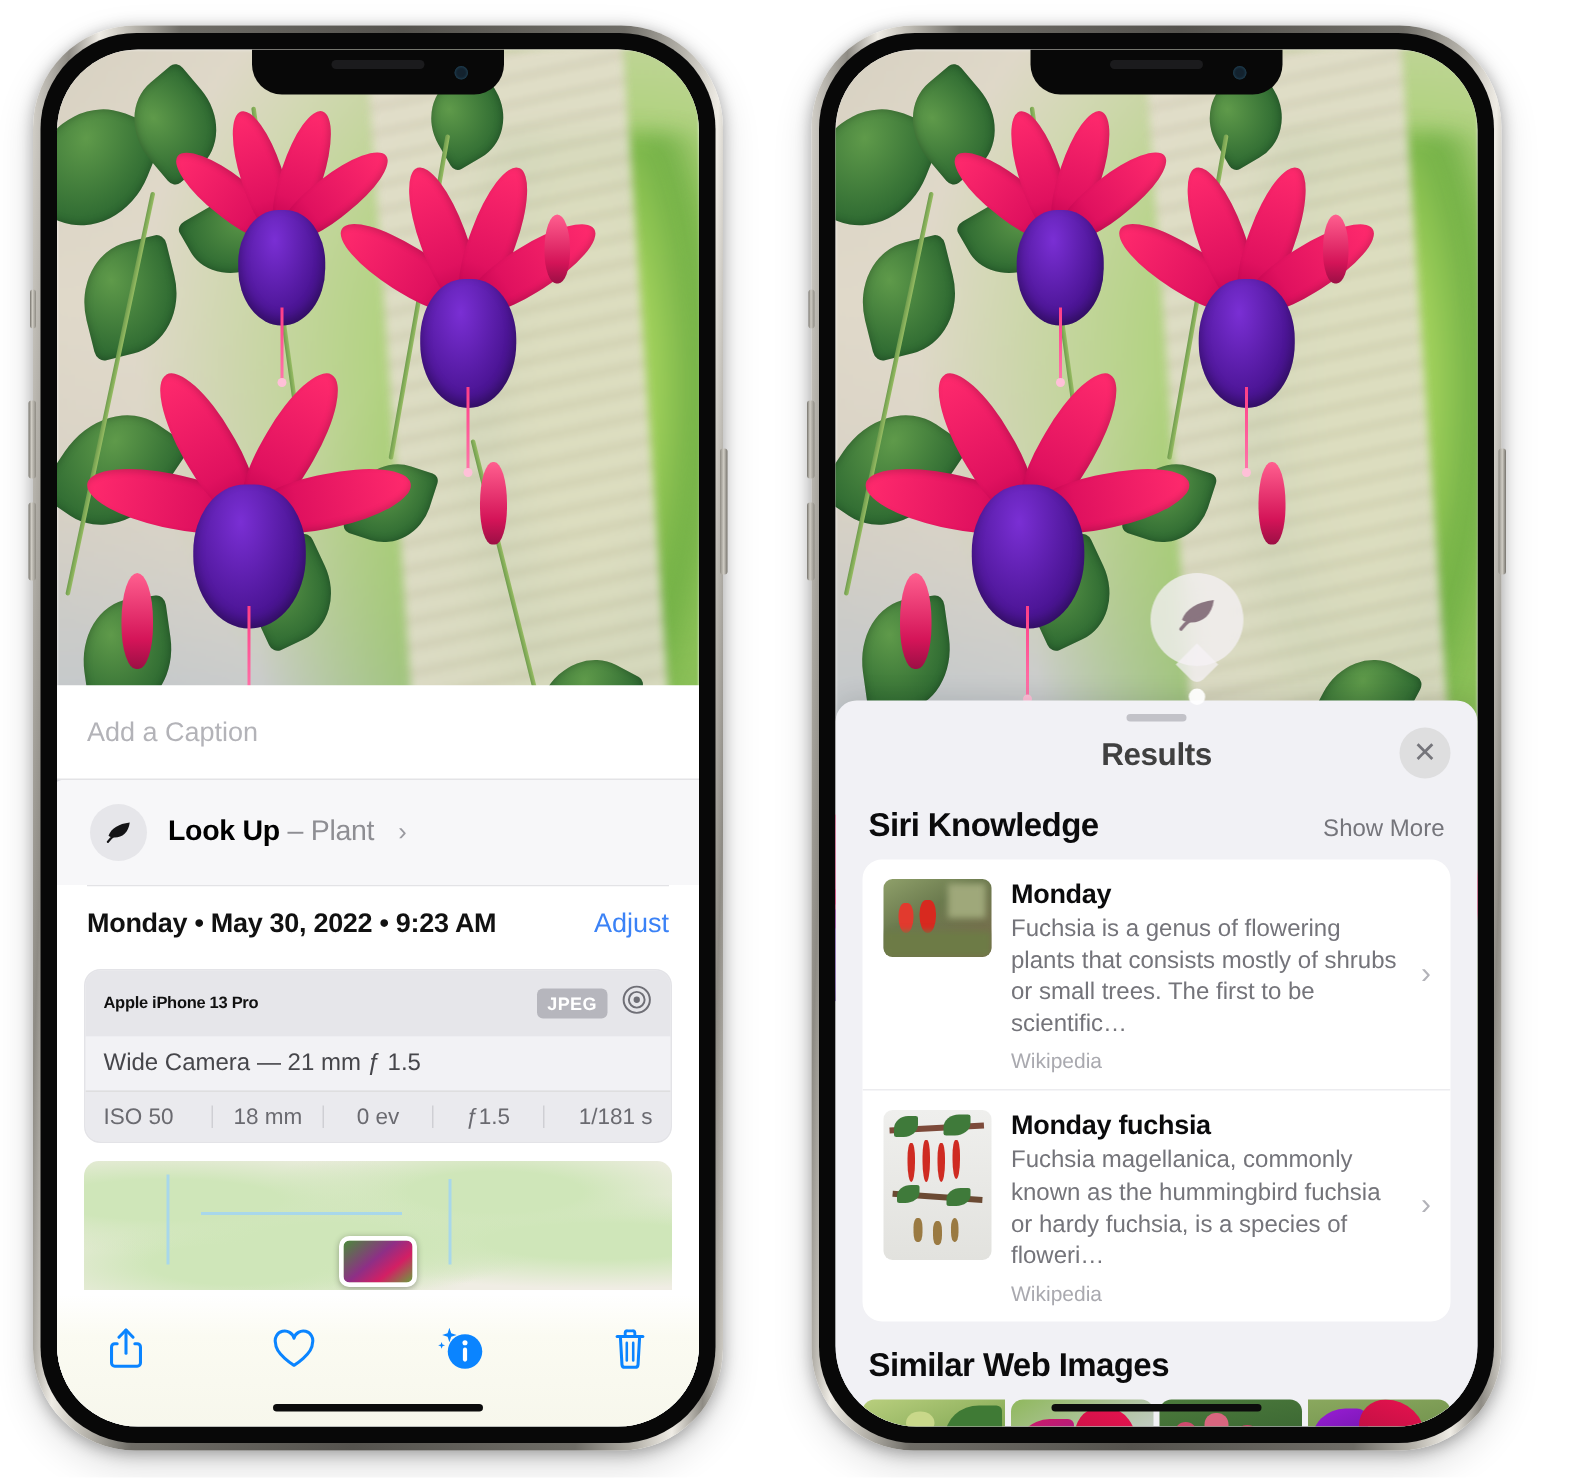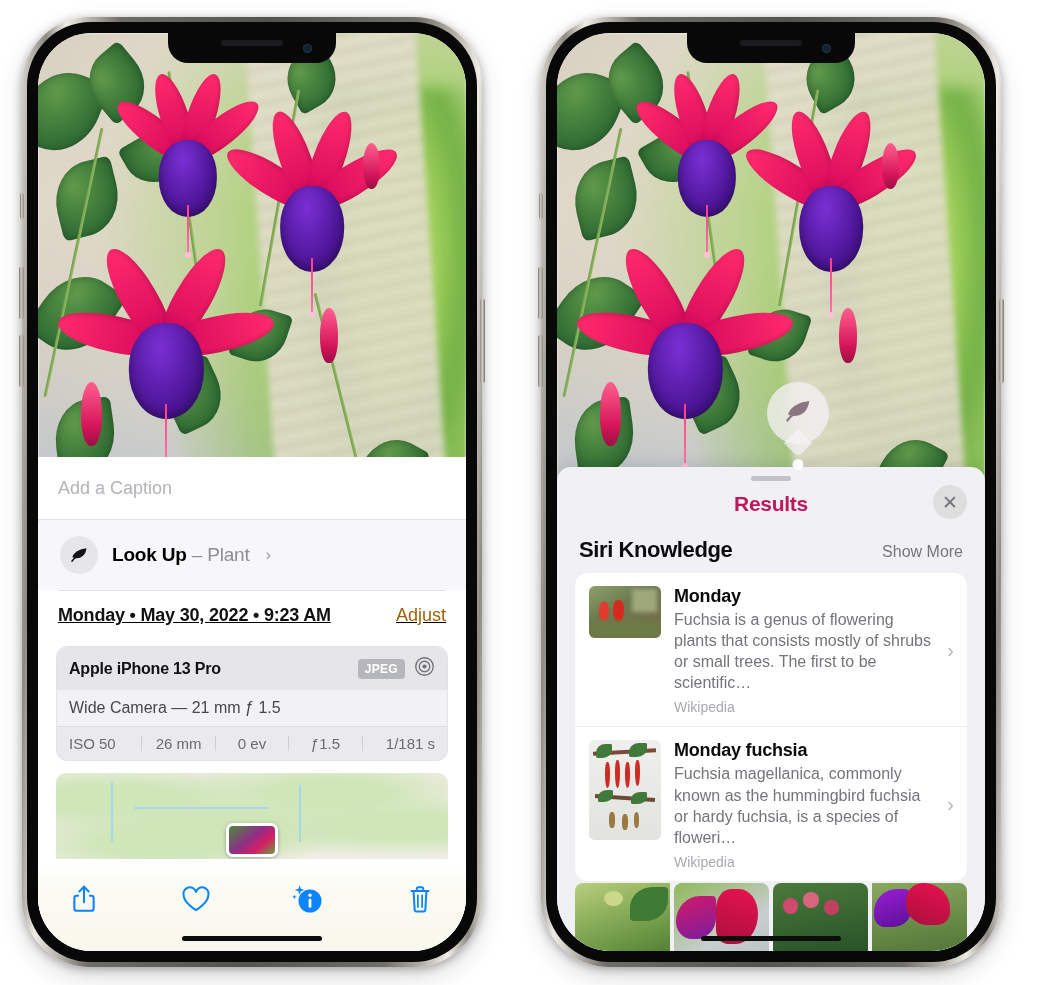--- a/index.html
+++ b/index.html
@@ -174,36 +174,36 @@
   }
   .lu-circle {
     width:38px; height:38px; border-radius:50%; background:#e6e6ea;
     display:flex; align-items:center; justify-content:center; position:relative; flex:none;
   }
   .lu-spark { position:absolute; left:-12px; top:-8px; color:#dcdce2; font-size:19px; line-height:1; }
   .lu-text { font-size:19px; color:#000; font-weight:700; letter-spacing:-.2px; }
   .lu-text .sub { font-weight:400; color:#8e8e93; }
   .lu-chev { color:#9a9aa0; font-size:17px; margin-left:2px; }
 
-  .meta-block { padding: 14px 20px 8px; background:#fff;text-decoration:underline; }
+  .meta-block { padding: 14px 20px 8px; background:#fff; }
   .meta-line1 { display:flex; align-items:baseline; justify-content:space-between; }
   .meta-date { font-size:18px; font-weight:700; color:#111; letter-spacing:-.2px; }
-  .meta-adjust { font-size:18px; color:#a16207; }
+  .meta-adjust { font-size:18px; color:#3b82f6; }
   .meta-line2 { display:flex; align-items:center; gap:9px; margin-top:7px; }
   .meta-file { font-size:17px; color:#3c3c40; }
 
   .cam-card {
     margin: 12px 18px 0; border-radius:11px; overflow:hidden;
     background:#f0f0f3; border:1px solid #e3e3e7;
   }
   .cam-head {
     display:flex; align-items:center; justify-content:space-between;
     padding: 9px 12px; background:#e6e6ea;
   }
-  .cam-model { font-size:16px; font-weight:700; color:#111; letter-spacing:-.2px; }
+  .cam-model { font-size:11px; font-weight:700; color:#111; letter-spacing:-.2px; }
   .cam-head-right { display:flex; align-items:center; gap:9px; }
   .chip-jpeg {
     background:#b6b6bd; color:#fff; font-size:12px; font-weight:700;
     padding:3px 7px; border-radius:4px; letter-spacing:.3px;
   }
   .cam-body { padding: 9px 12px 9px; background:#f2f2f5; }
   .cam-lens { font-size:16px; color:#46464b; }
   .cam-line2 { display:flex; align-items:center; justify-content:space-between; margin-top:5px; }
   .cam-specs { font-size:16px; color:#46464b; }
   .chip-vibrant {
@@ -247,21 +247,21 @@
 
   
   .results-sheet {
     position:absolute; left:0; right:0; bottom:0; top:434px; z-index:22;
     background:#f1f1f5; border-radius:14px 14px 0 0;
     box-shadow: 0 -3px 16px rgba(0,0,0,.10);
     overflow:hidden;
   }
   .grabber { width:40px; height:5px; border-radius:3px; background:#c2c2c8; margin:9px auto 0; }
   .res-head { position:relative; height:46px; display:flex; align-items:center; justify-content:center; }
-  .res-title { font-size:21px; font-weight:700; color:#be185d; letter-spacing:-.3px; }
+  .res-title { font-size:21px; font-weight:700; color:#404040; letter-spacing:-.3px; }
   .res-close {
     position:absolute; right:18px; top:4px; width:34px; height:34px; border-radius:50%;
     background:#dededf; display:flex; align-items:center; justify-content:center;
     color:#75757b; font-size:19px;
   }
   .sec-head {
     display:flex; align-items:baseline; justify-content:space-between;
     padding: 10px 22px 10px;
   }
   .sec-title { font-size:22px; font-weight:700; color:#0b0b0c; letter-spacing:-.4px; }
@@ -446,21 +446,21 @@
                   </svg>
                 </span>
               </span>
             </div>
             <div class="cam-body">
               <div class="cam-lens">Wide Camera — 21 mm ƒ 1.5</div>
             </div>
             <div class="cam-exif">
               <span>ISO 50</span>
               <span class="exif-div"></span>
-              <span>26 mm</span>
+              <span>18 mm</span>
               <span class="exif-div"></span>
               <span>0 ev</span>
               <span class="exif-div"></span>
               <span>ƒ1.5</span>
               <span class="exif-div"></span>
               <span>1/181 s</span>
             </div>
           </div>
 
           <div class="map">
@@ -669,20 +669,23 @@
               </span>
               <span class="kn-txt">
                 <span class="kn-title">Monday fuchsia</span>
                 <span class="kn-desc" style="display:block">Fuchsia magellanica, commonly known as the hummingbird fuchsia or hardy fuchsia, is a species of floweri…</span>
                 <span class="kn-src" style="display:block">Wikipedia</span>
               </span>
               <span class="kn-chev">›</span>
             </div>
           </div>
 
+          <div class="sec-head" style="padding-top:16px;padding-bottom:8px">
+            <span class="sec-title">Similar Web Images</span>
+          </div>
 
           <div class="web-row">
             <span class="web-img" style="background:linear-gradient(160deg,#b9cf7e,#6f9a46 55%,#3d6b2e)">
 
               <i style="position:absolute;left:58%;top:4%;width:40%;height:36%;border-radius:60% 10%;background:#3f7a35"></i>
               <i style="position:absolute;left:30%;top:8%;width:20%;height:16%;border-radius:50%;background:#c9d88a"></i>
             </span>
             <span class="web-img" style="background:linear-gradient(150deg,#8fb85c,#c8cdd0 55%,#b6bbbe)">
               <i style="position:absolute;left:2%;top:14%;width:42%;height:44%;border-radius:60% 10% 50% 40%;background:linear-gradient(160deg,#d21a66,#7b1ea0)"></i>
               <i style="position:absolute;left:44%;top:6%;width:44%;height:58%;border-radius:40% 50% 60% 30%;background:linear-gradient(200deg,#e8134f,#a80f3e)"></i>

